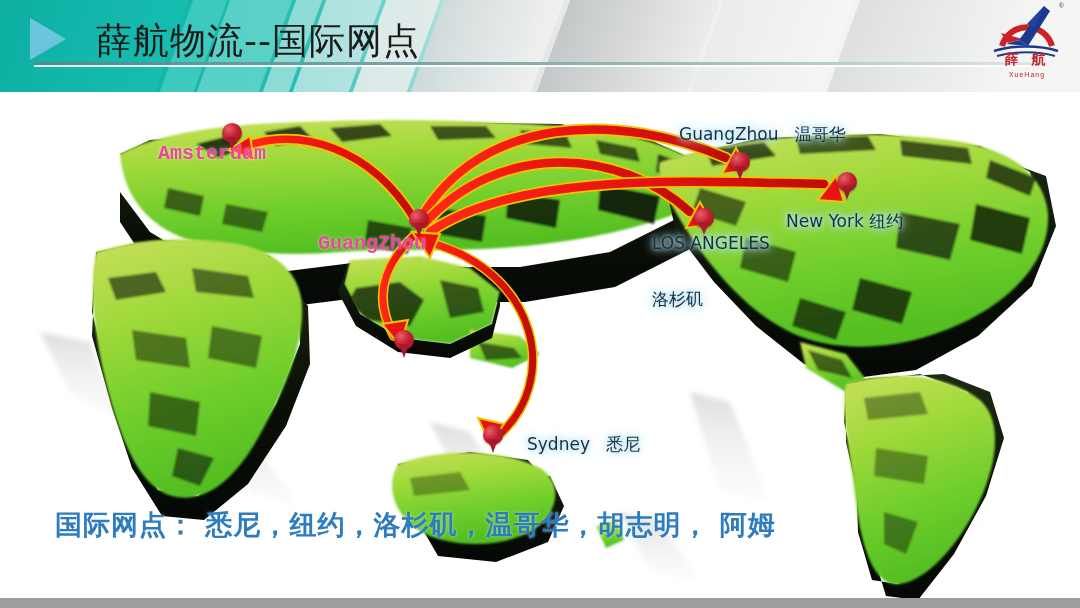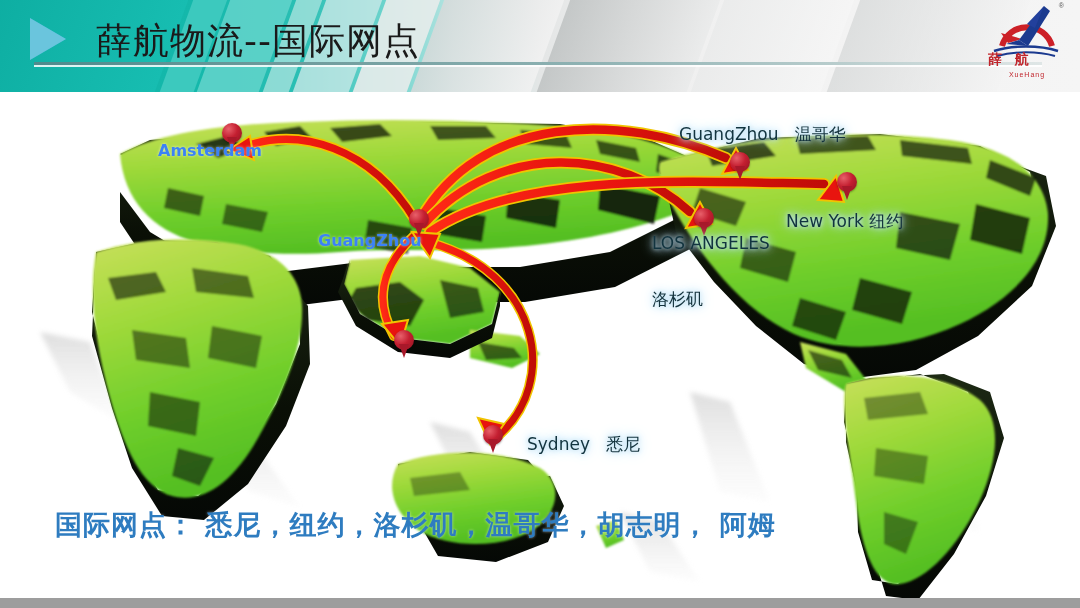--- a/index.html
+++ b/index.html
@@ -53,21 +53,21 @@
     background:linear-gradient(90deg,#4f8b8d 0%,#6d9b9c 25%,#8fb2b3 55%,#b9cdcd 80%,#dfe6e6 100%);
   }
   .hdr-rule-lo{
     position:absolute;left:34px;top:65px;width:1008px;height:2px;
     background:rgba(255,255,255,.85);
   }
 
   
   .logo{position:absolute;right:14px;top:2px;width:78px;height:76px;}
   .logo-cn{
-    position:absolute;left:0;bottom:9px;width:78px;text-align:left;
+    position:absolute;left:0;bottom:9px;width:78px;text-align:center;
     font-size:14px;color:#c0252c;font-weight:bold;letter-spacing:4px;
     font-family:"DejaVu Sans","Liberation Sans",sans-serif;
   }
   .logo-en{
     position:absolute;left:0;bottom:0;width:78px;text-align:center;
     font-size:7px;color:#c0252c;letter-spacing:1px;
   }
   .logo-r{
     position:absolute;right:2px;top:0px;font-size:7px;color:#555;
   }
@@ -78,22 +78,23 @@
     background:#ffffff;overflow:hidden;
   }
   .map-svg{position:absolute;left:0;top:0;width:1080px;height:506px;}
 
   
   .clabel{
     position:absolute;white-space:nowrap;line-height:1.15;
     font-family:"DejaVu Sans","Liberation Sans",sans-serif;
   }
   .clabel.red{
-    color:#3b82f6;font-size:16px;font-weight:600;
+    color:#ec4899;font-size:20px;font-weight:600;
     text-shadow:0 0 3px rgba(255,255,255,.65);
+    font-family:Liberation Mono, monospace;
   }
   .clabel.blue{
     color:#12343f;font-size:17px;
     text-shadow:0 0 4px #bfe2f5,0 0 9px #bfe2f5,0 0 14px #a8d8f2;
   }
   .clabel.blue .zh{color:#13323c;margin-top:36px;}
 
   
   .pin{position:absolute;width:20px;height:28px;}
   .pin .head{

